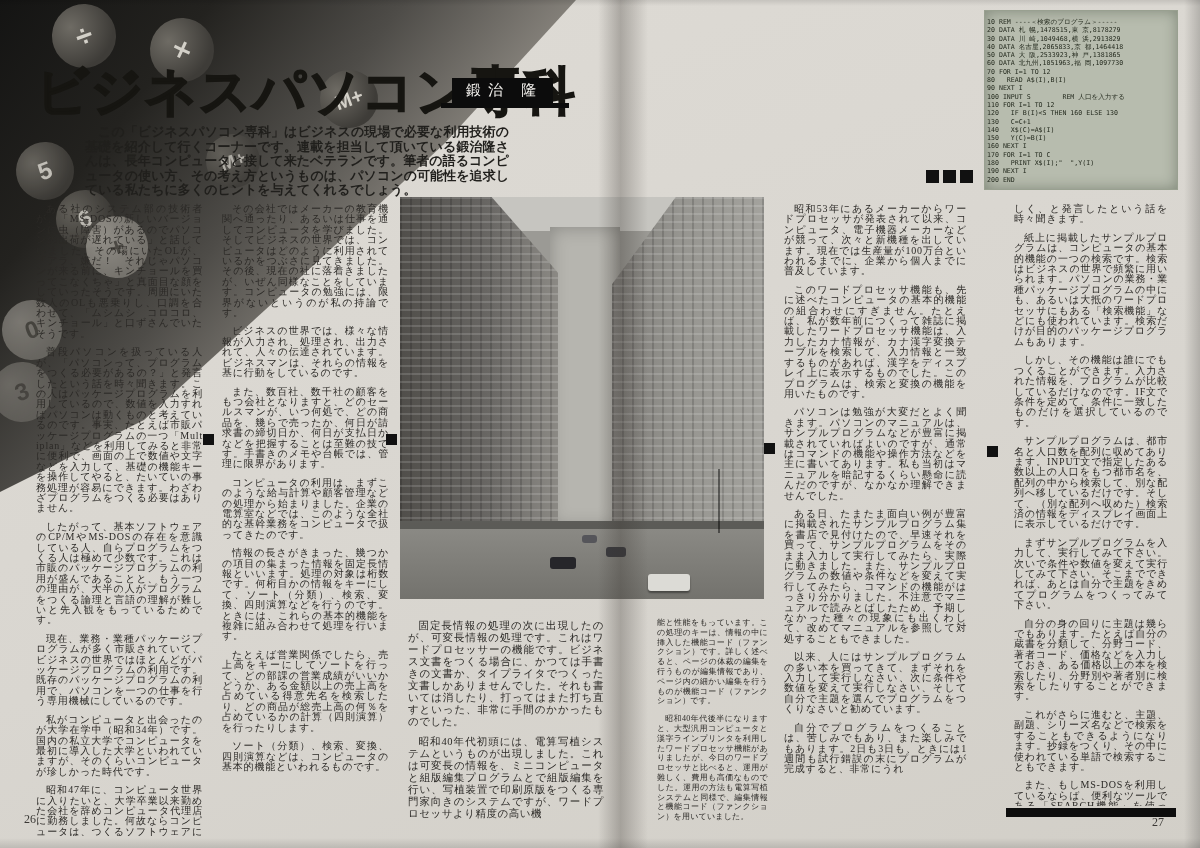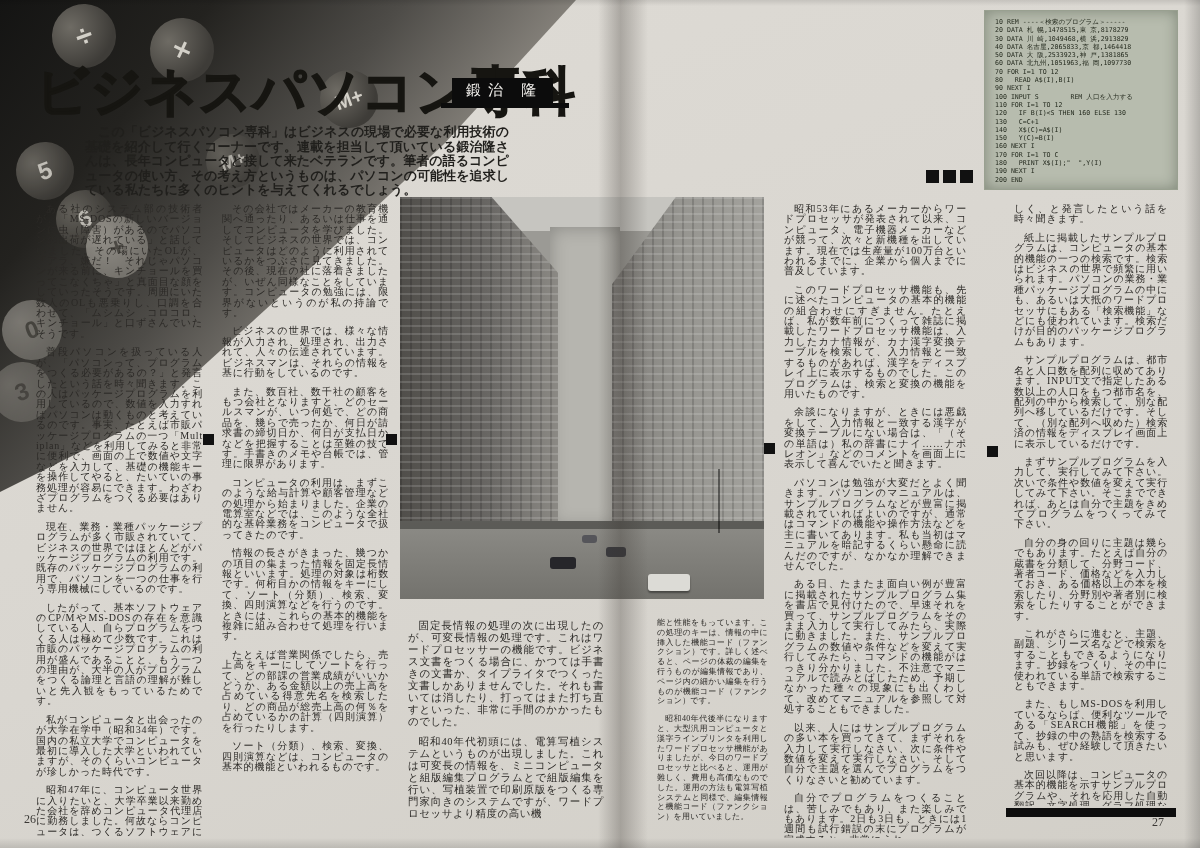--- a/index.html
+++ b/index.html
@@ -72,21 +72,21 @@
   .car{position:absolute;border-radius:3px;}
   .car1{left:150px;bottom:30px;width:26px;height:12px;background:#26262a;}
   .car2{left:248px;bottom:8px;width:42px;height:17px;background:#dcdbd6;box-shadow:0 2px 2px rgba(0,0,0,.4);}
   .car3{left:206px;bottom:42px;width:20px;height:10px;background:#3a3a3e;}
   .car4{left:182px;bottom:56px;width:15px;height:8px;background:#55555a;}
   .pole{position:absolute;left:318px;bottom:66px;width:2px;height:64px;background:rgba(0,0,0,.45);}
 
   
   .listing{position:absolute;left:984px;top:10px;width:194px;height:180px;z-index:3;
     background:#b7bcae;border:1px solid #99a090;box-shadow:inset 0 0 14px rgba(30,40,25,.35);
-    padding:7px 10px;box-sizing:border-box;overflow:hidden;}
+    padding:7px 2px;box-sizing:border-box;overflow:hidden;}
   .listing p{margin:0;font-family:"DejaVu Sans Mono","Liberation Mono",monospace;
     font-size:6.6px;line-height:8.3px;color:#242a1e;white-space:pre;letter-spacing:0;}
 
   
   .sq{position:absolute;background:#111;z-index:4;}
   .sq-a{left:203px;top:434px;width:11px;height:11px;}
   .sq-b{left:386px;top:434px;width:11px;height:11px;}
   .sq-c{left:764px;top:443px;width:11px;height:11px;}
   .sq-d{left:987px;top:446px;width:11px;height:11px;}
   .sq3{position:absolute;left:926px;top:170px;z-index:4;display:flex;gap:4px;}
@@ -156,22 +156,22 @@
     <div class="car car1"></div>
     <div class="car car2"></div>
     <div class="car car3"></div>
     <div class="car car4"></div>
     <div class="pole"></div>
   </div>
 
   <div class="col col-l1">
       <p>ある社のシステム部の技術者が、「MS-DOSの新しいバージョンに虫（障害）があるのでパソコンの出荷が遅れている」と話していました。その場にいたOLが、「アラ、嫌だ！　それじゃパソコンが来る前に、キンチョールを買ってこなくちゃ」と真面目な顔をしていったそうです。周囲にいた数人のOLも悪乗りし、口調を合わせて、「ムシムシ　コロコロ、キンチョール」と口ずさんでいたそうです。</p>
       <p>普段パソコンを扱っている人が、「パソコンって、プログラムをつくる必要があるの？」と発言したという話を時々聞きます。この人はパッケージプログラムを利用しているので、数値を入力すればパソコンは動くものと考えているのです。事実、たとえば市販パッケージプログラムの一つ「Multiplan」などを利用してみると非常に便利で、画面の上で数値や文字などを入力して、基礎の機能キーを操作してやると、たいていの事務処理が容易にできます。わざわざプログラムをつくる必要はありません。</p>
+      <p>したがって、基本ソフトウェアのCP/MやMS-DOSの存在を意識している人、自らプログラムをつくる人は極めて少数です。これは市販のパッケージプログラムの利用が盛んであることと、もう一つの理由が、大半の人がプログラムをつくる論理と言語の理解が難しいと先入観をもっているためです。</p>
       <p>現在、業務・業種パッケージプログラムが多く市販されていて、ビジネスの世界ではほとんどがパッケージプログラムの利用です。既存のパッケージプログラムの利用で、パソコンを一つの仕事を行う専用機械にしているのです。</p>
-      <p>したがって、基本ソフトウェアのCP/MやMS-DOSの存在を意識している人、自らプログラムをつくる人は極めて少数です。これは市販のパッケージプログラムの利用が盛んであることと、もう一つの理由が、大半の人がプログラムをつくる論理と言語の理解が難しいと先入観をもっているためです。</p>
       <p>私がコンピュータと出会ったのが大学在学中（昭和34年）です。国内の私立大学でコンピュータを最初に導入した大学といわれていますが、そのくらいコンピュータが珍しかった時代です。</p>
       <p>昭和47年に、コンピュータ世界に入りたいと、大学卒業以来勤めた会社を辞めコンピュータ代理店に勤務しました。何故ならコンピュータは、つくるソフトウェアによって、無限の創造性をもっていることが分かったからです。</p>
     </div>
   <div class="col col-l2">
       <p>その会社ではメーカーの教育機関へ通ったり、あるいは仕事を通してコンピュータを学びました。そしてビジネスの世界では、コンピュータはどのように利用されているかをつぶさに見てきました。その後、現在の社に落着きましたが、いぜん同様なことをしています。コンピュータの勉強には、限界がないというのが私の持論です。</p>
       <p>ビジネスの世界では、様々な情報が入力され、処理され、出力されて、人々の伝達されています。ビジネスマンは、それらの情報を基に行動をしているのです。</p>
       <p>また、数百社、数千社の顧客をもつ会社となりますと、どのセールスマンが、いつ何処で、どの商品を、幾らで売ったか、何日が請求書の締切日か、何日が支払日かなどを把握することは至難の技です。手書きのメモや台帳では、管理に限界があります。</p>
       <p>コンピュータの利用は、まずこのような給与計算や顧客管理などの処理から始まりました。企業の電算室などでは、このような全社的な基幹業務をコンピュータで扱ってきたのです。</p>
       <p>情報の長さがきまった、幾つかの項目の集まった情報を固定長情報といいます。処理の対象は桁数です。何桁目かの情報をキーにして、ソート（分類）、検索、変換、四則演算などを行うのです。ときには、これらの基本的機能を複雑に組み合わせて処理を行います。</p>
       <p>たとえば営業関係でしたら、売上高をキーにしてソートを行って、どの部課の営業成績がいいかどうか、ある金額以上の売上高を占めている得意先名を検索したり、どの商品が総売上高の何％を占めているかの計算（四則演算）を行ったりします。</p>
@@ -181,29 +181,29 @@
       <p>固定長情報の処理の次に出現したのが、可変長情報の処理です。これはワードプロセッサーの機能です。ビジネス文書をつくる場合に、かつては手書きの文書か、タイプライタでつくった文書しかありませんでした。それも書いては消したり、打ってはまた打ち直すといった、非常に手間のかかったものでした。</p>
       <p>昭和40年代初頭には、電算写植システムというものが出現しました。これは可変長の情報を、ミニコンピュータと組版編集プログラムとで組版編集を行い、写植装置で印刷原版をつくる専門家向きのシステムですが、ワードプロセッサより精度の高い機</p>
     </div>
   <div class="col col-pr cont">
       <p>能と性能をもっています。この処理のキーは、情報の中に挿入した機能コード（ファンクション）です。詳しく述べると、ページの体裁の編集を行うものが編集情報であり、ページ内の細かい編集を行うものが機能コード（ファンクション）です。</p>
       <p>昭和40年代後半になりますと、大型汎用コンピュータと漢字ラインプリンタを利用したワードプロセッサ機能がありましたが、今日のワードプロセッサと比べると、運用が難しく、費用も高価なものでした。運用の方法も電算写植システムと同様で、編集情報と機能コード（ファンクション）を用いていました。</p>
     </div>
   <div class="col col-r1">
       <p>昭和53年にあるメーカーからワードプロセッサが発表されて以来、コンピュータ、電子機器メーカーなどが競って、次々と新機種を出しています。現在では生産量が100万台といわれるまでに、企業から個人までに普及しています。</p>
       <p>このワードプロセッサ機能も、先に述べたコンピュータの基本的機能の組合わせにすぎません。たとえば、私が数年前につくって雑誌に掲載したワードプロセッサ機能は、入力したカナ情報が、カナ漢字変換テーブルを検索して、入力情報と一致するものがあれば、漢字をディスプレイ上に表示するものでした。このプログラムは、検索と変換の機能を用いたものです。</p>
-      <p>余談になりますが、ときには悪戯をして、入力情報と一致する漢字が変換テーブルにない場合は、「（その単語は）私の辞書にナイ……ナポレオン」などのコメントを画面上に表示して喜んでいたと聞きます。</p>
       <p>パソコンは勉強が大変だとよく聞きます。パソコンのマニュアルは、サンプルプログラムなどが豊富に掲載されていればよいのですが、通常はコマンドの機能や操作方法などを主に書いてあります。私も当初はマニュアルを暗記するくらい懸命に読んだのですが、なかなか理解できませんでした。</p>
       <p>ある日、たまたま面白い例が豊富に掲載されたサンプルプログラム集を書店で見付けたので、早速それを買って、サンプルプログラムをそのまま入力して実行してみたら、実際に動きました。また、サンプルプログラムの数値や条件などを変えて実行してみたら、コマンドの機能がはっきり分かりました。不注意でマニュアルで読みとばしたため、予期しなかった種々の現象にも出くわして、改めてマニュアルを参照して対処することもできました。</p>
       <p>以来、人にはサンプルプログラムの多い本を買ってきて、まずそれを入力して実行しなさい、次に条件や数値を変えて実行しなさい、そして自分で主題を選んでプログラムをつくりなさいと勧めています。</p>
       <p>自分でプログラムをつくることは、苦しみでもあり、また楽しみでもあります。2日も3日も、ときには1週間も試行錯誤の末にプログラムが完成すると、非常にうれ</p>
     </div>
   <div class="col col-r2 cont">
       <p>しく、と発言したという話を時々聞きます。</p>
       <p>紙上に掲載したサンプルプログラムは、コンピュータの基本的機能の一つの検索です。検索はビジネスの世界で頻繁に用いられます。パソコンの業務・業種パッケージプログラムの中にも、あるいは大抵のワードプロセッサにもある「検索機能」などにも使われています。検索だけが目的のパッケージプログラムもあります。</p>
+      <p>しかし、その機能は誰にでもつくることができます。入力された情報を、プログラムが比較しているだけなのです。IF文で条件を定めて、条件に一致したものだけを選択しているのです。</p>
       <p>サンプルプログラムは、都市名と人口数を配列に収めてあります。INPUT文で指定したある数以上の人口をもつ都市名を、配列の中から検索して、別な配列へ移しているだけです。そして、（別な配列へ収めた）検索済の情報をディスプレイ画面上に表示しているだけです。</p>
       <p>まずサンプルプログラムを入力して、実行してみて下さい。次いで条件や数値を変えて実行してみて下さい。そこまでできれば、あとは自分で主題をきめてプログラムをつくってみて下さい。</p>
       <p>自分の身の回りに主題は幾らでもあります。たとえば自分の蔵書を分類して、分野コード、著者コード、価格などを入力しておき、ある価格以上の本を検索したり、分野別や著者別に検索をしたりすることができます。</p>
       <p>これがさらに進むと、主題、副題、シリーズ名などで検索をすることもできるようになります。抄録をつくり、その中に使われている単語で検索することもできます。</p>
       <p>また、もしMS-DOSを利用しているならば、便利なツールである「SEARCH機能」を使って、抄録の中の熟語を検索する試みも、ぜひ経験して頂きたいと思います。</p>
       <p>次回以降は、コンピュータの基本的機能を示すサンプルプログラムや、それを応用した自動翻訳、文字処理、グラフ処理などを、一つずつ順を追って掲載して、それに関連した話を述べてみたいと思います。</p>
     </div>
 
   <div class="sq sq-a"></div>
   <div class="sq sq-b"></div>

